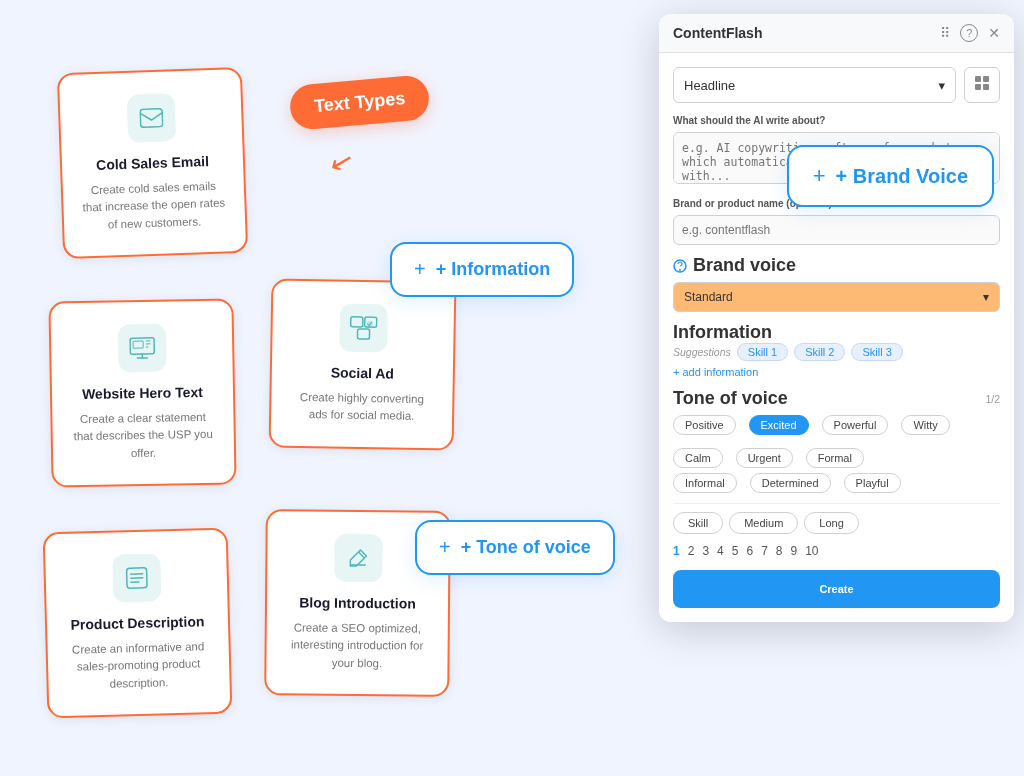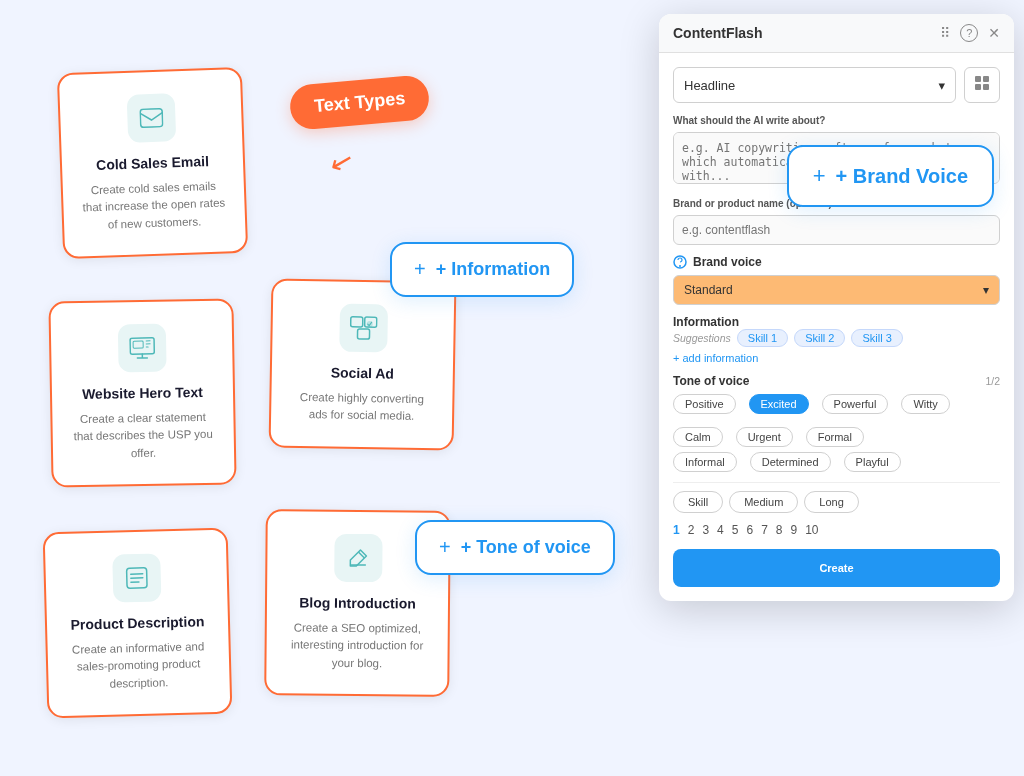--- a/index.html
+++ b/index.html
@@ -245,21 +245,21 @@
     }
 
     .cf-section-header {
       display: flex;
       align-items: center;
       gap: 6px;
       margin-bottom: 6px;
     }
 
     .cf-section-title {
-      font-size: 12px;
+      font-size: 18px;
       font-weight: 600;
       color: #333;
     }
 
     .cf-select-full {
       width: 100%;
       border: 1px solid #d0d0d0;
       border-radius: 6px;
       padding: 7px 10px;
       font-size: 12px;

